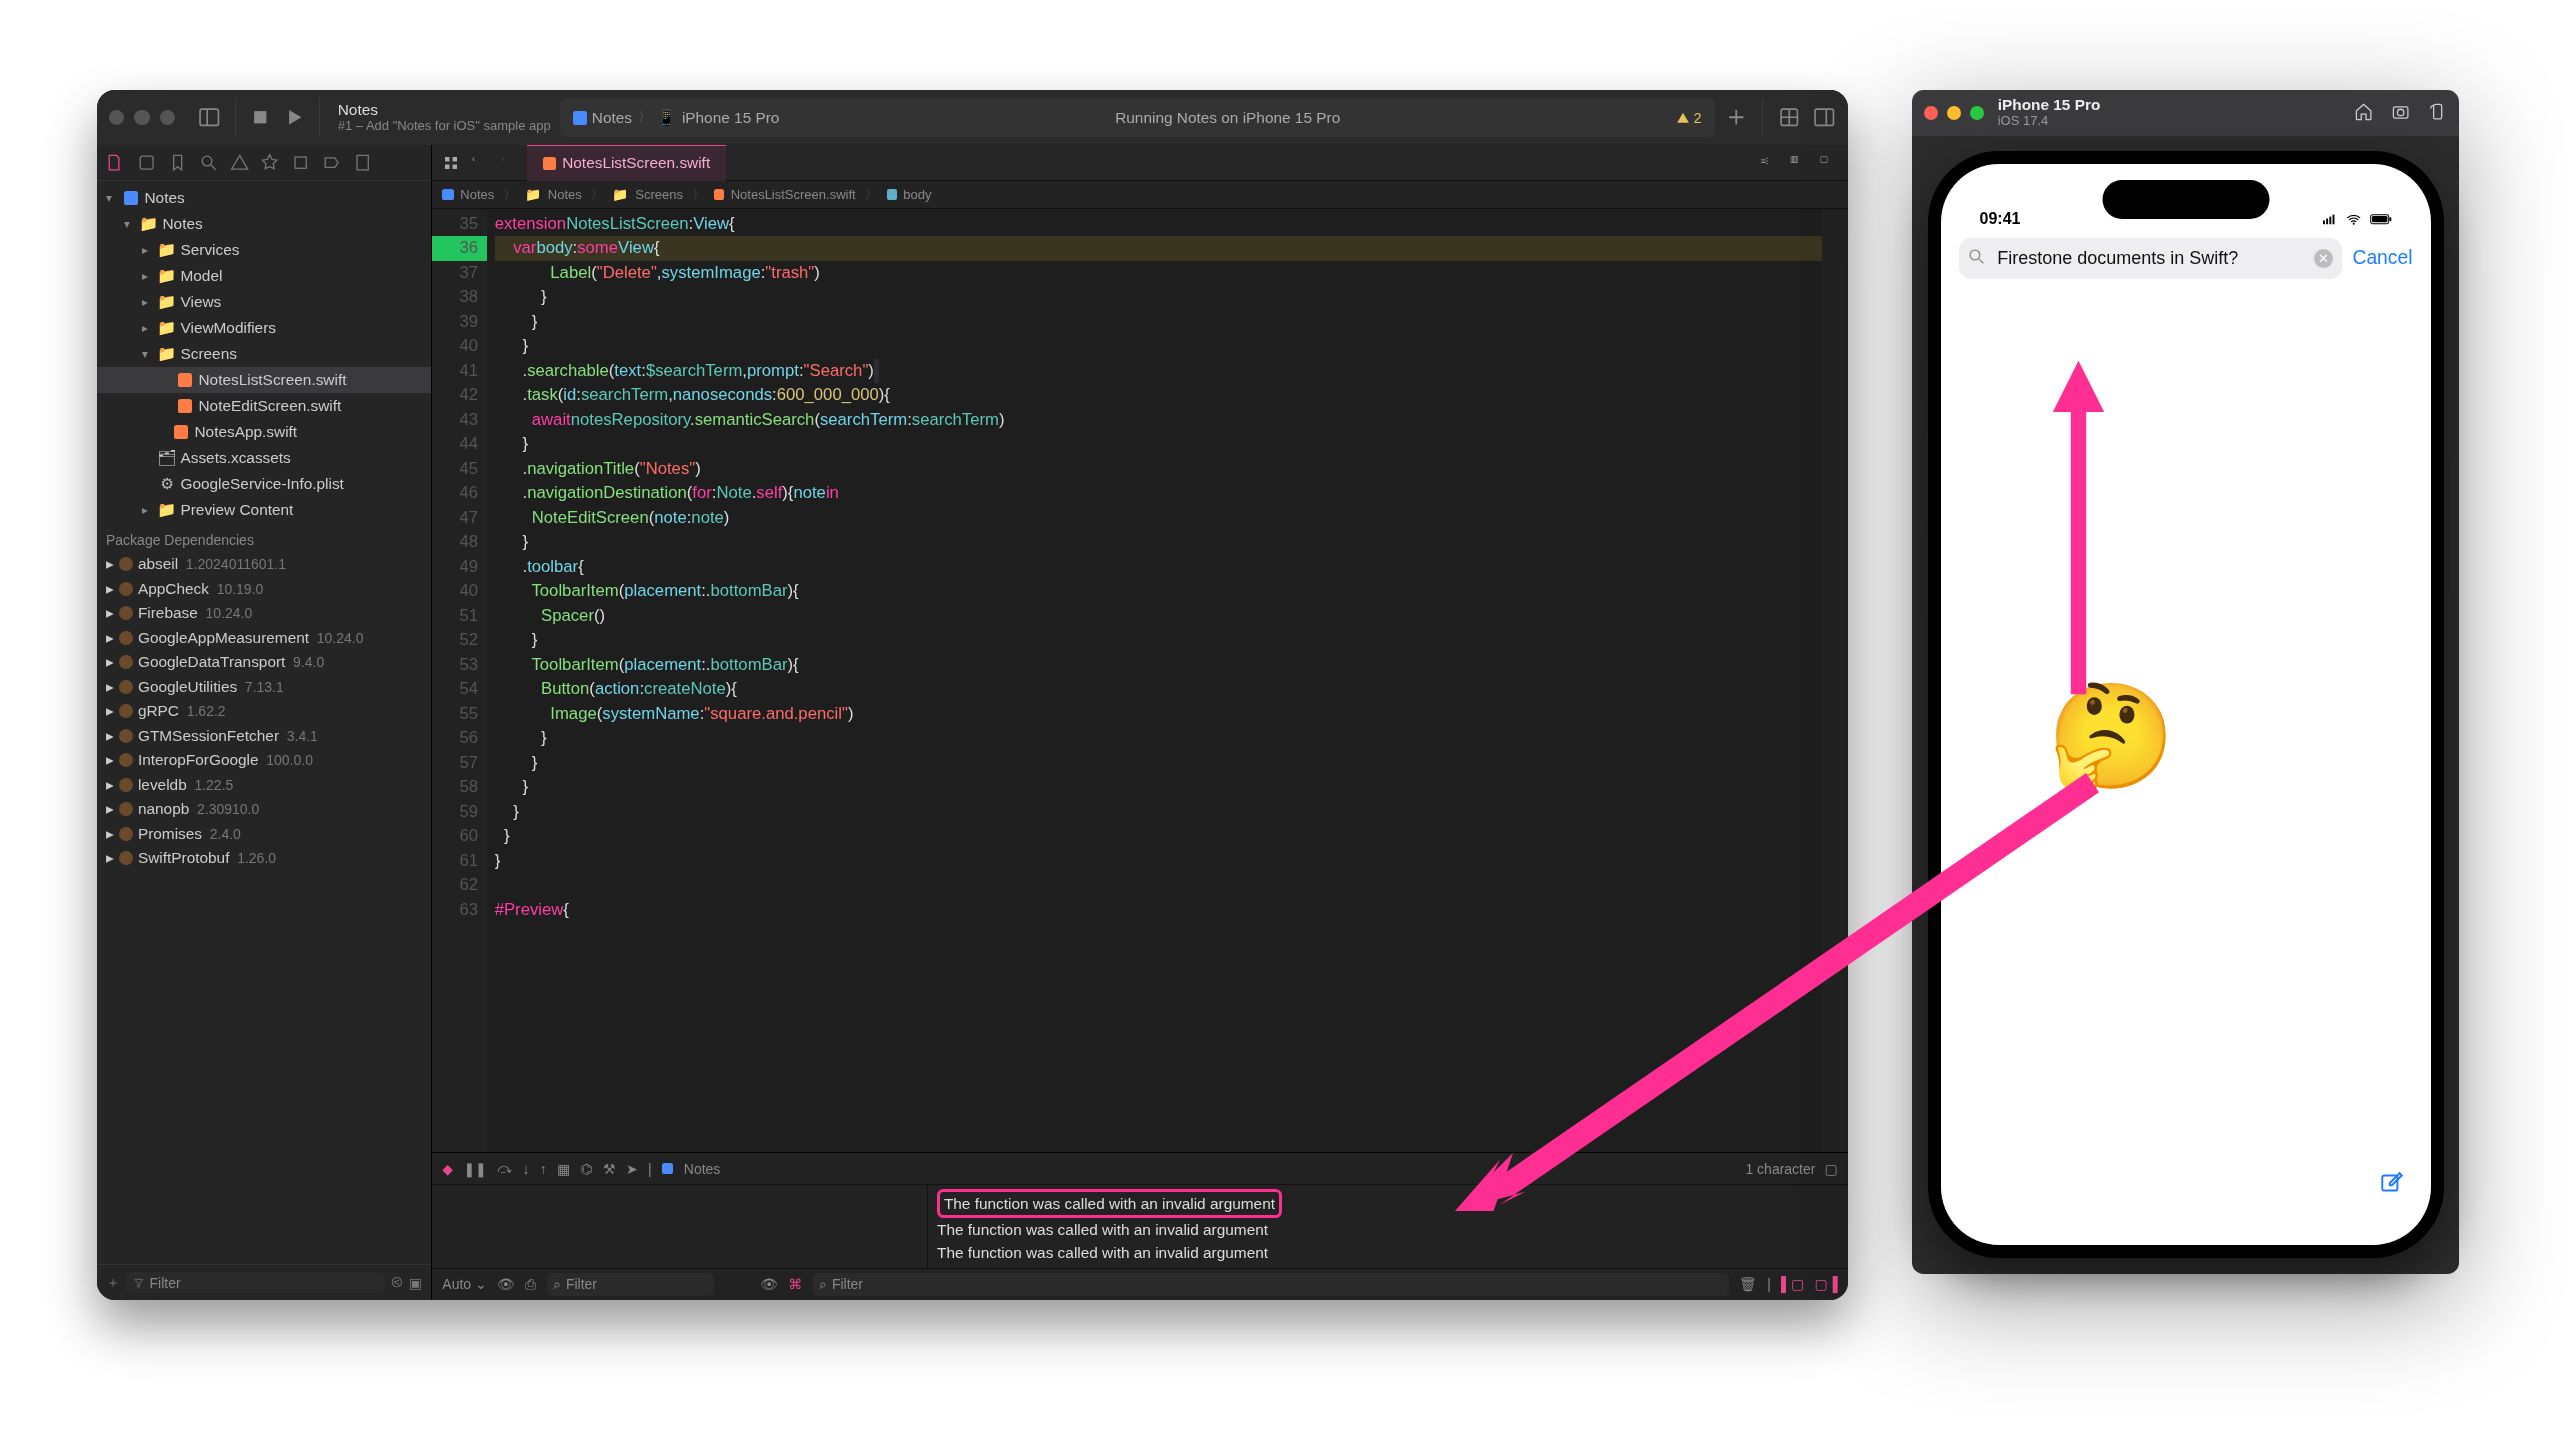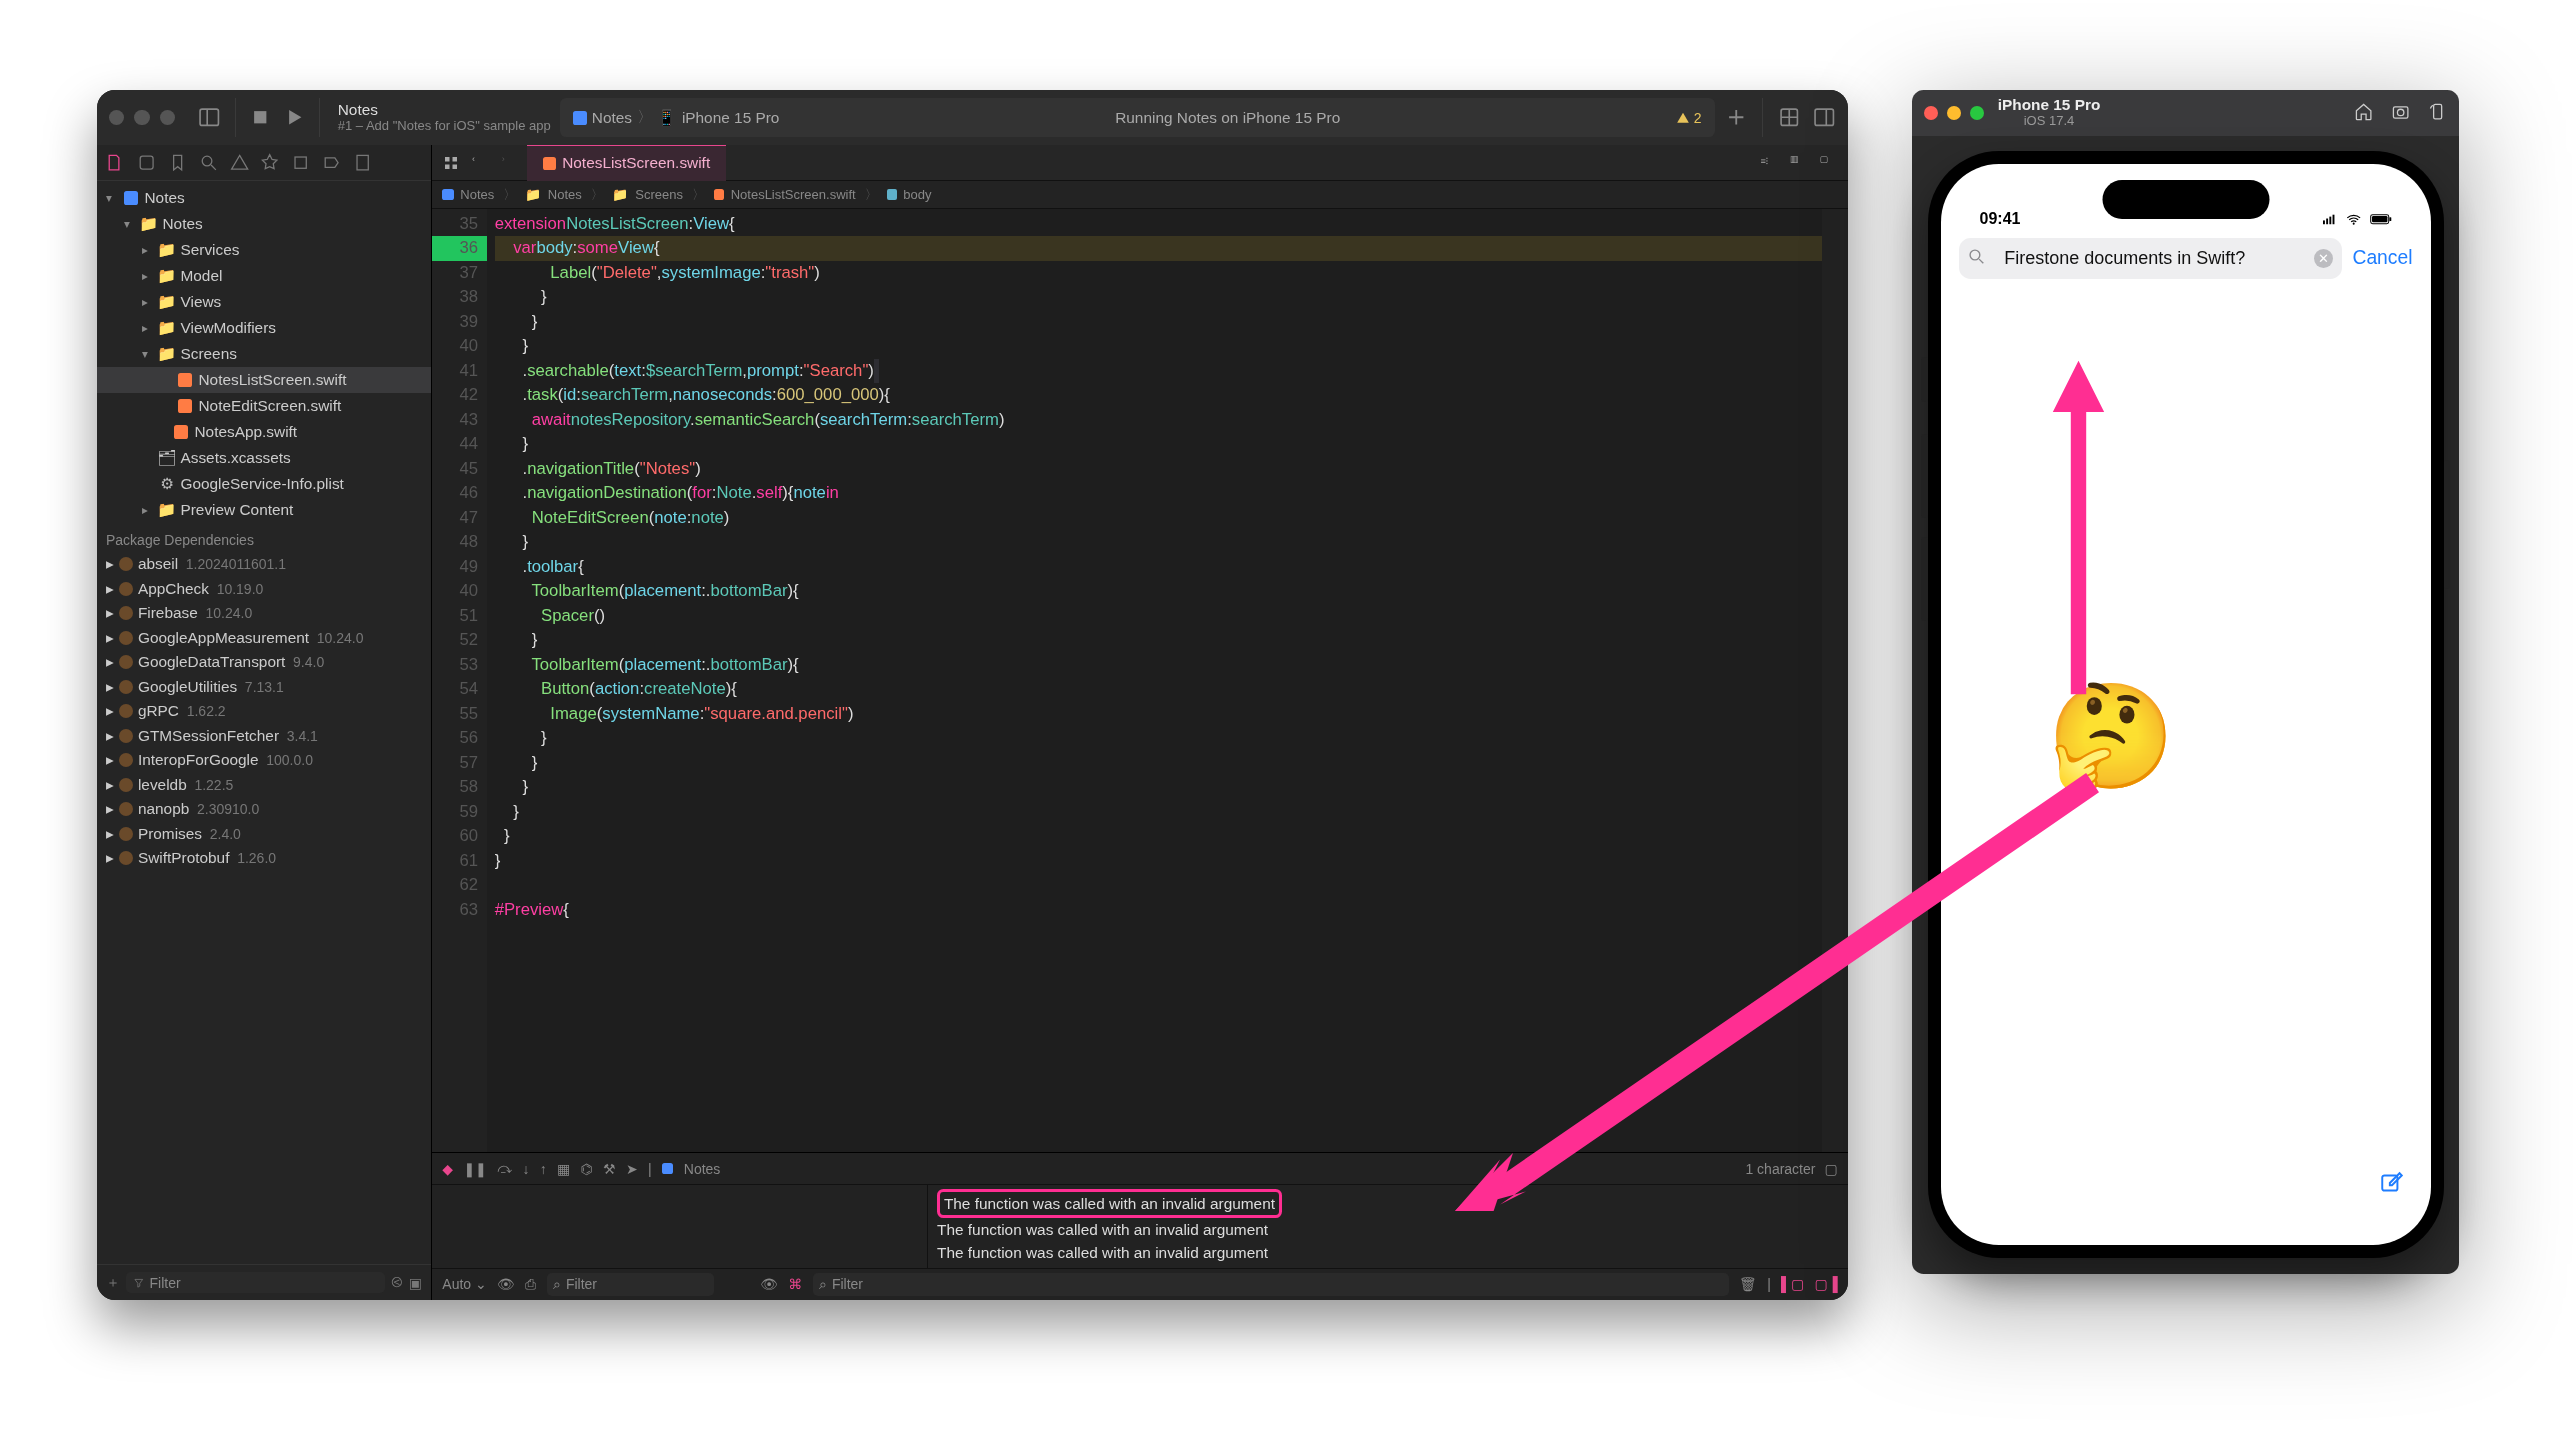--- a/index.html
+++ b/index.html
@@ -142,38 +142,38 @@
     filter: drop-shadow(0 26px 51px rgba(0,0,0,0.35));
   }
   .sim-titlebar {
     height:46px; background:#3a3a3c; border-radius:11.6px 11.6px 0 0;
     display:flex; align-items:center; padding:0 11.6px; gap:9px; color:#ddd;
   }
   .sim-traffic { display:flex; gap:9px; }
   .sim-traffic .d { width:14px; height:14px; border-radius:50%; }
   .sim-titlebar .ttl { display:flex; flex-direction:column; line-height:1.1; margin-left:5.1px; }
   .sim-titlebar .ttl .m { font-size:15.4px; font-weight:600; color:#eee; }
-  .sim-titlebar .ttl .s { font-size:13px; color:#999;text-align:center; }
+  .sim-titlebar .ttl .s { font-size:13px; color:#999; }
   .sim-titlebar .ticons { margin-left:auto; display:flex; gap:18px; color:#ccc; }
   .sim-body { background:#2b2b2b; padding:15.4px; border-radius:0 0 11.6px 11.6px; }
   .phone {
     width:516px; height:1107px; background:#000; border-radius:71px; padding:13px;
     position:relative; margin:0 auto;
     box-shadow: 0 19.3px 39px rgba(0,0,0,0.4);
   }
   .phone-screen { width:100%; height:100%; background:#fff; border-radius:58px; overflow:hidden; position:relative; }
   .notch { position:absolute; top:15.4px; left:50%; transform:translateX(-50%); width:167px; height:39px; background:#000; border-radius:26px; z-index:3; }
   .side-btn { position:absolute; background:#222; border-radius:3.9px; }
   .sbl1 { left:-6.4px; top:206px; width:6.4px; height:45px; }
   .sbl2 { left:-6.4px; top:283px; width:6.4px; height:84px; }
   .sbl3 { left:-6.4px; top:386px; width:6.4px; height:84px; }
   .sbr  { right:-6.4px; top:309px; width:6.4px; height:129px; }
   .status-bar { height:71px; display:flex; align-items:flex-end; padding:0 39px 7.7px; justify-content:space-between; font-weight:600; font-size:16px; color:#000; }
   .search-row { display:flex; align-items:center; gap:10.3px; padding:0 18px; margin-top:2.6px; }
-  .search-field { flex:1; height:41px; background:#eeeef0; border-radius:11.6px; display:flex; align-items:center; padding:0 9px; gap:20px; font-size:18px; color:#111; }
+  .search-field { flex:1; height:41px; background:#eeeef0; border-radius:11.6px; display:flex; align-items:center; padding:0 9px; gap:13px; font-size:18px; color:#111; }
   .search-field .mag { color:#888; }
   .search-field .clr { width:19.3px; height:19.3px; border-radius:50%; background:#bcbcc0; color:#fff; display:flex;align-items:center;justify-content:center; font-size:13px; }
   .search-cancel { color:#1e7dff; font-size:19.3px; }
   .phone-toolbar { position:absolute; bottom:0; left:0; right:0; height:97px; display:flex; align-items:center; justify-content:flex-end; padding:0 26px 26px; }
   .compose { color:#1e7dff; }
 
   
   .emoji { position:absolute; left:2047px; top:676px; font-size:103px; z-index:5; }
   .arrow1 {
     position:absolute; left:2040px; top:360px; width:77px; height:335px; z-index:5;

